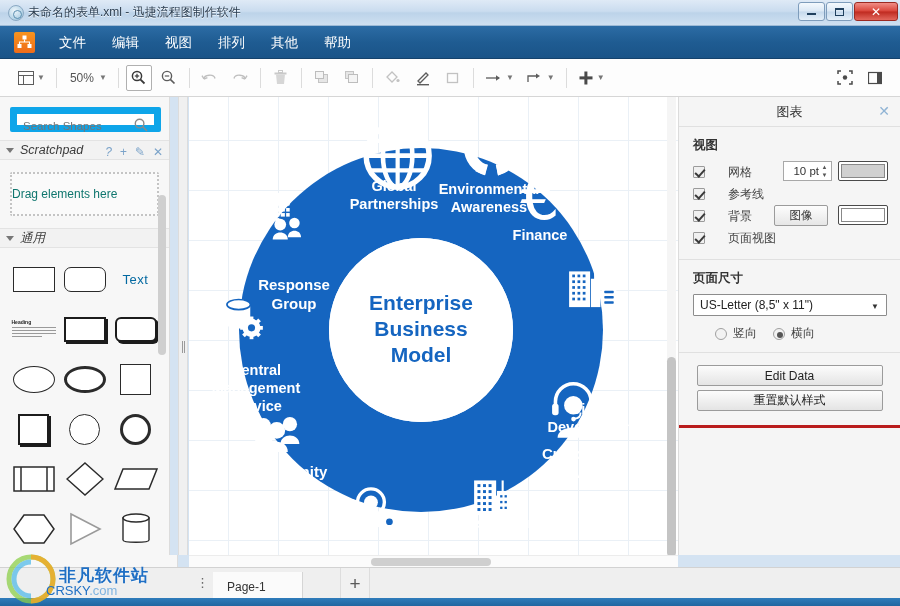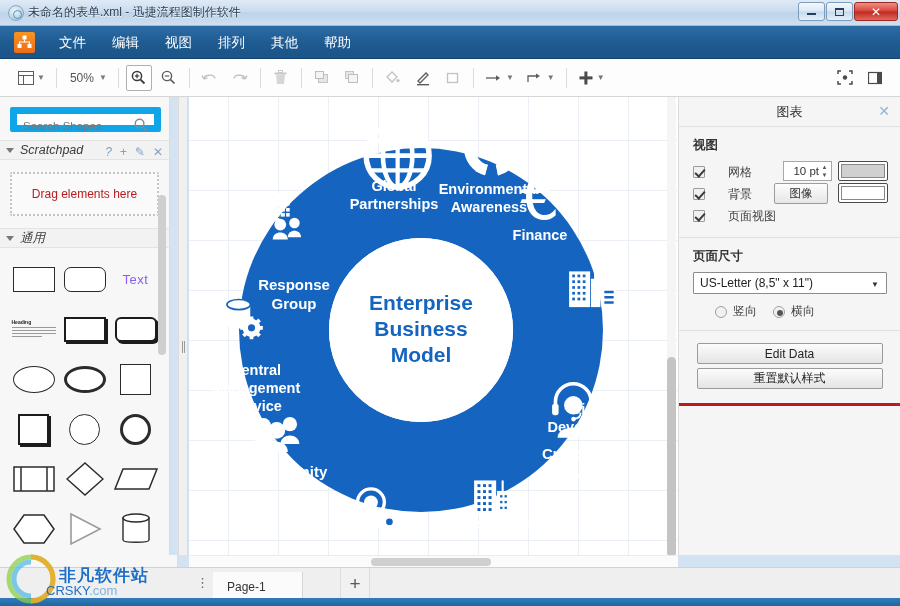--- a/index.html
+++ b/index.html
@@ -106,30 +106,30 @@
     height: 20px; display: flex; align-items: center; padding-left: 6px;
     border-top: 1px solid #e3e3e3; border-bottom: 1px solid #e3e3e3;
     background: #f2f2f2; font-size: 12.5px; color: #3b3b3b; position: relative; font-style: italic;
   }
   .tri { width: 0; height: 0; border-left: 4.5px solid transparent; border-right: 4.5px solid transparent;
          border-top: 5px solid #777; margin-right: 6px; }
   .sect-head .acts { position: absolute; right: 6px; top: 4px; display: flex; gap: 8px;
                      font-size: 12px; color: #7ba3c9; }
   .scratchpad {
     margin: 12px 10px; height: 44px; border: 2px dotted #c4c4c4; border-radius: 2px;
-    display: flex; align-items: center; justify-content: center;
-    font-size: 12px; color: #b91c1c; background: #fafafa;
+    display: flex; align-items: center; justify-content: flex-start;
+    font-size: 12px; color: #0f766e; background: #fafafa;
   }
   .shapes { padding: 6px 0 0 0; }
   .shape-row { display: flex; justify-content: space-around; align-items: center;
                height: 50px; padding: 0 8px; }
   .shp { width: 44px; height: 30px; display: flex; align-items: center; justify-content: center; }
   .shp .rect { width: 42px; height: 25px; border: 1.5px solid #2b2b2b; background: #fff; }
   .shp .rrect { width: 42px; height: 25px; border: 1.5px solid #2b2b2b; background: #fff; border-radius: 7px; }
-  .shp .txt { font-size: 13px; color: #8b5cf6; letter-spacing: .5px; }
+  .shp .txt { font-size: 13px; color: #0369a1; letter-spacing: .5px; }
   .shp .rect-sh { width: 42px; height: 25px; border: 2px solid #1c1c1c; background: #fff;
                   box-shadow: 2px 2px 0 #1c1c1c; }
   .shp .rrect-sh { width: 42px; height: 25px; border: 2px solid #1c1c1c; background: #fff;
                    border-radius: 6px; box-shadow: 2px 2px 0 #1c1c1c; }
   .shp .ell { width: 42px; height: 27px; border: 1.5px solid #2b2b2b; border-radius: 50%; background: #fff; }
   .shp .ell-th { width: 42px; height: 27px; border: 3px solid #2b2b2b; border-radius: 50%; background: #fff; }
   .shp .sq { width: 31px; height: 31px; border: 1.5px solid #2b2b2b; background: #fff; }
   .shp .sq-sh { width: 31px; height: 31px; border: 2px solid #1c1c1c; background: #fff; box-shadow: 2px 2px 0 #1c1c1c; }
   .shp .cir { width: 31px; height: 31px; border: 1.5px solid #2b2b2b; border-radius: 50%; background: #fff; }
   .shp .cir-th { width: 31px; height: 31px; border: 3px solid #2b2b2b; border-radius: 50%; background: #fff; }
@@ -811,20 +811,24 @@
               <span>▲</span>
               <span>▼</span>
             </div>
         </div>
         <div class="swatch grey">
             <div class="fill"></div>
           </div>
       </div>
       <div class="rp-row">
         <div class="cb on"></div>
+        <span class="rp-label">参考线</span>
+      </div>
+      <div class="rp-row">
+        <div class="cb on"></div>
         <span class="rp-label">背景</span>
         <div class="btn-sm">图像</div>
         <div class="swatch">
             <div class="fill"></div>
           </div>
       </div>
       <div class="rp-row">
         <div class="cb on"></div>
         <span class="rp-label">页面视图</span>
       </div>

